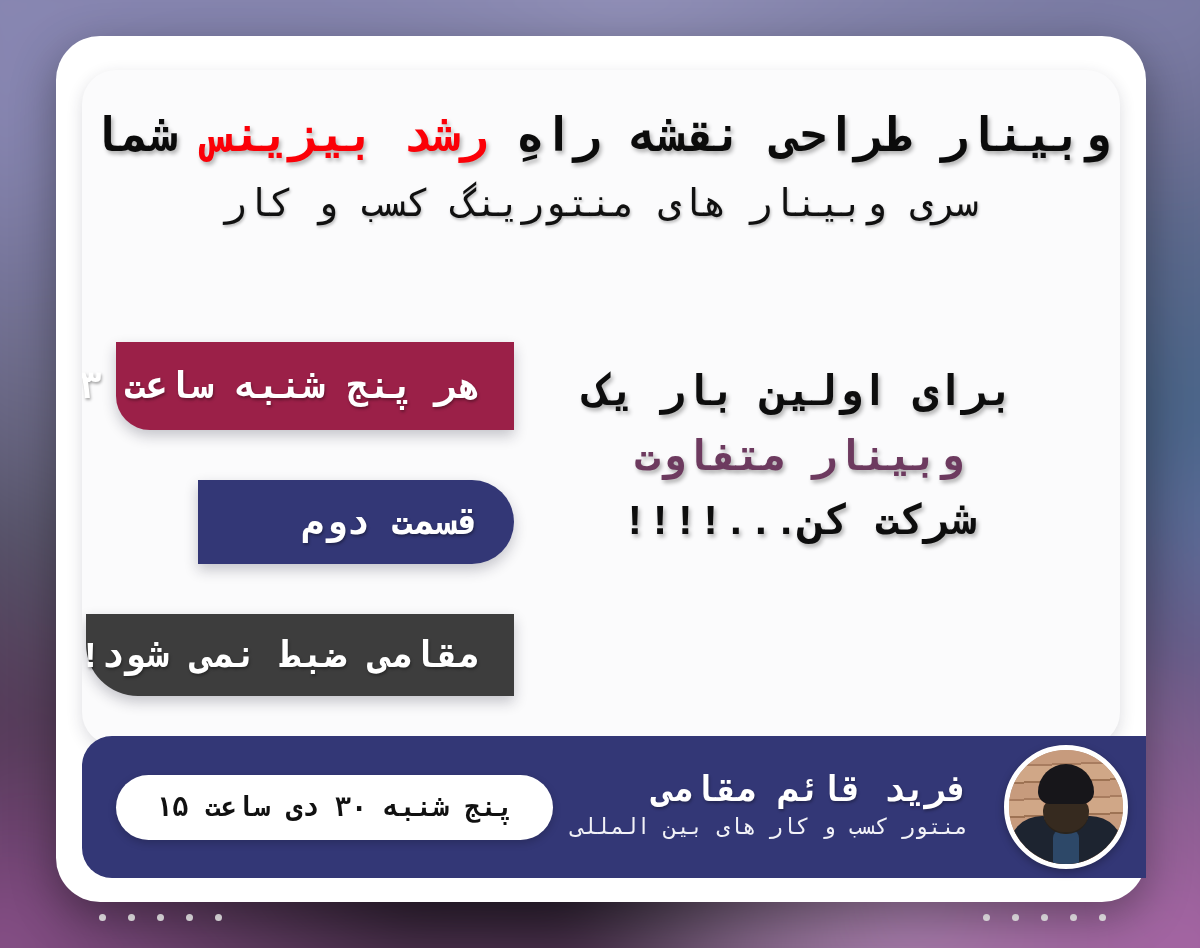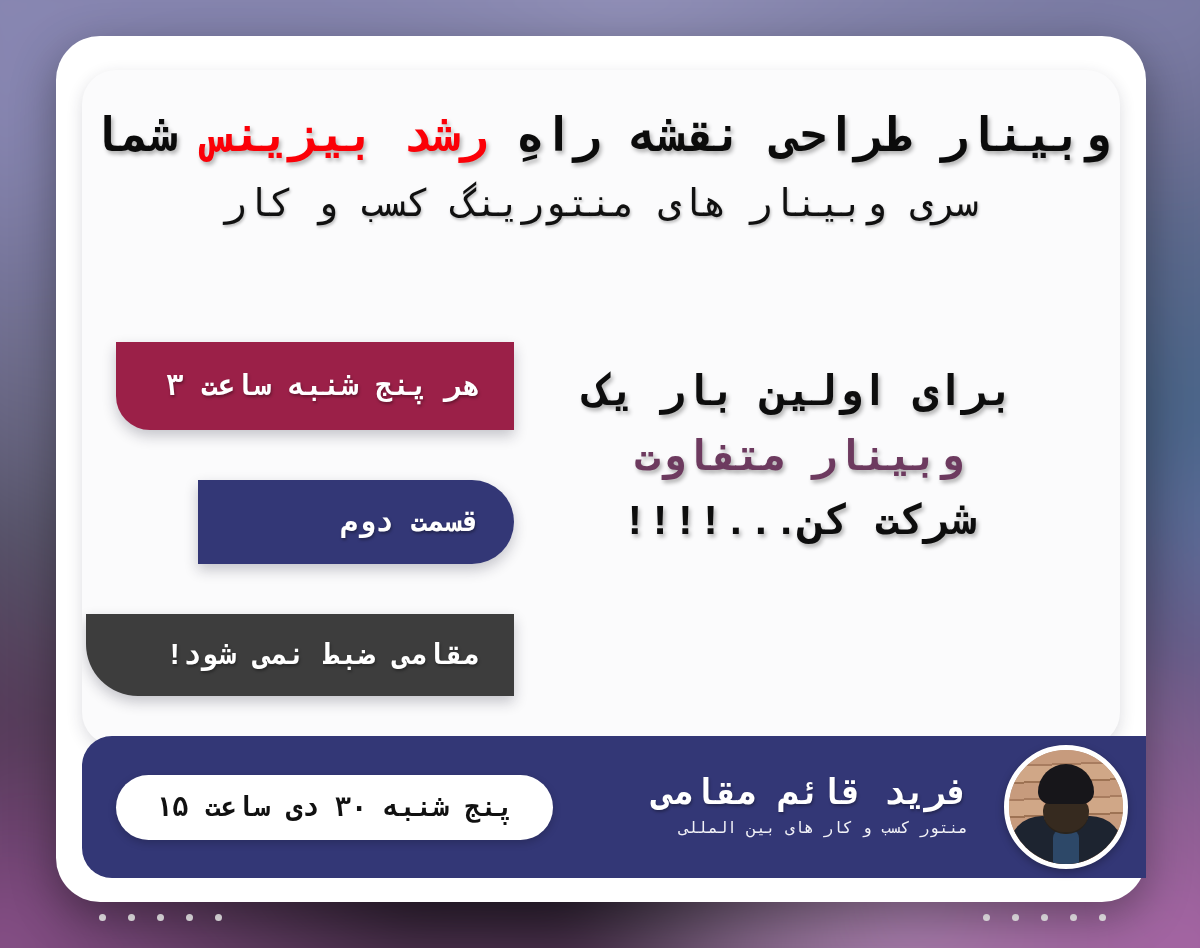--- a/index.html
+++ b/index.html
@@ -104,21 +104,21 @@
     position:absolute;
     top:272px; left:0;
     width:432px;
   }
   .badge {
     display:flex;
     align-items:center;
     justify-content:flex-start;
     direction:rtl;
     color:#ffffff;
-    font-size:29px;
+    font-size:37px;
     font-weight:bold;
     padding:0 34px 0 26px;
     text-shadow:1px 2px 3px rgba(0,0,0,.34);
     box-shadow:0 6px 14px rgba(25,25,45,.24);
     white-space:nowrap;
   }
   .badge-1 {
     height:88px; width:398px;
     background:#9b2048;
     border-radius:0 0 0 34px;
@@ -240,21 +240,21 @@
   .speaker-name {
     font-size:35px;
     font-weight:bold;
     color:#ffffff;
     line-height:1.16;
     text-shadow:1px 2px 3px rgba(0,0,0,.30);
     white-space:nowrap;
   }
   .speaker-role {
     margin-top:4px;
-    font-size:16px;
+    font-size:22px;
     color:#f2f2f7;
     line-height:1.2;
     white-space:nowrap;
   }
 
   .date-pill {
     margin-left:34px;
     background:#ffffff;
     color:#111111;
     font-size:27px;

